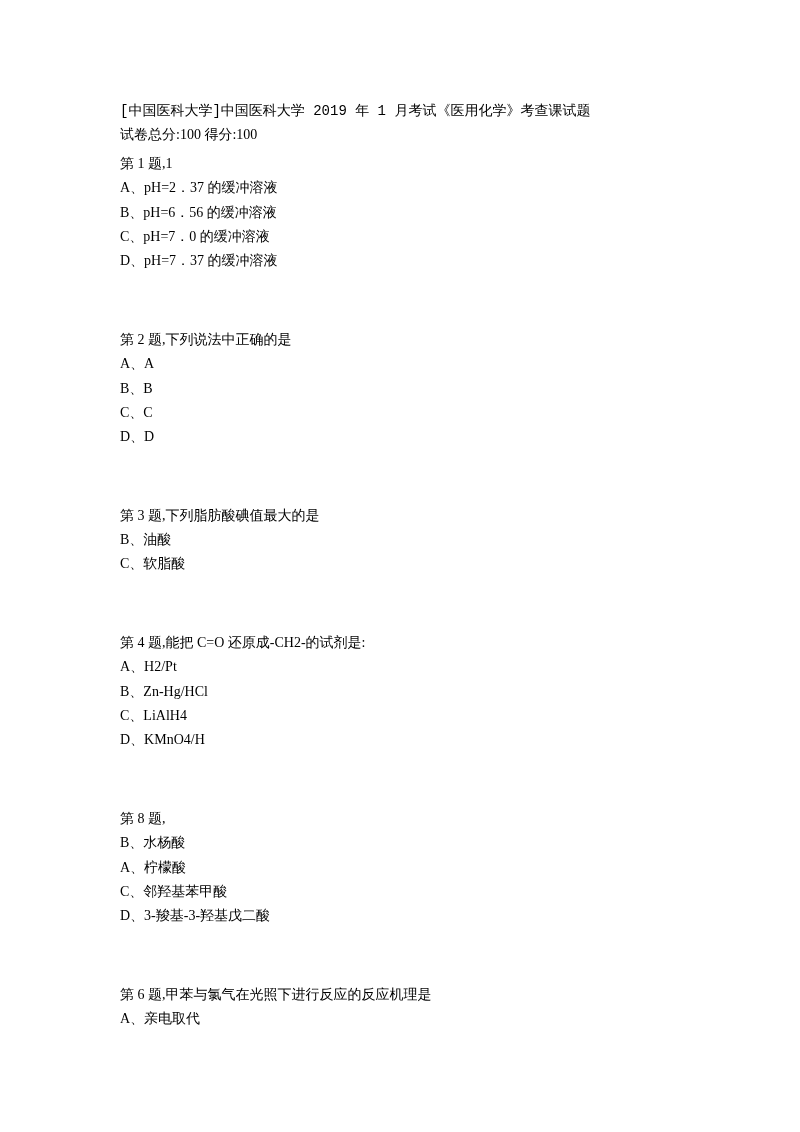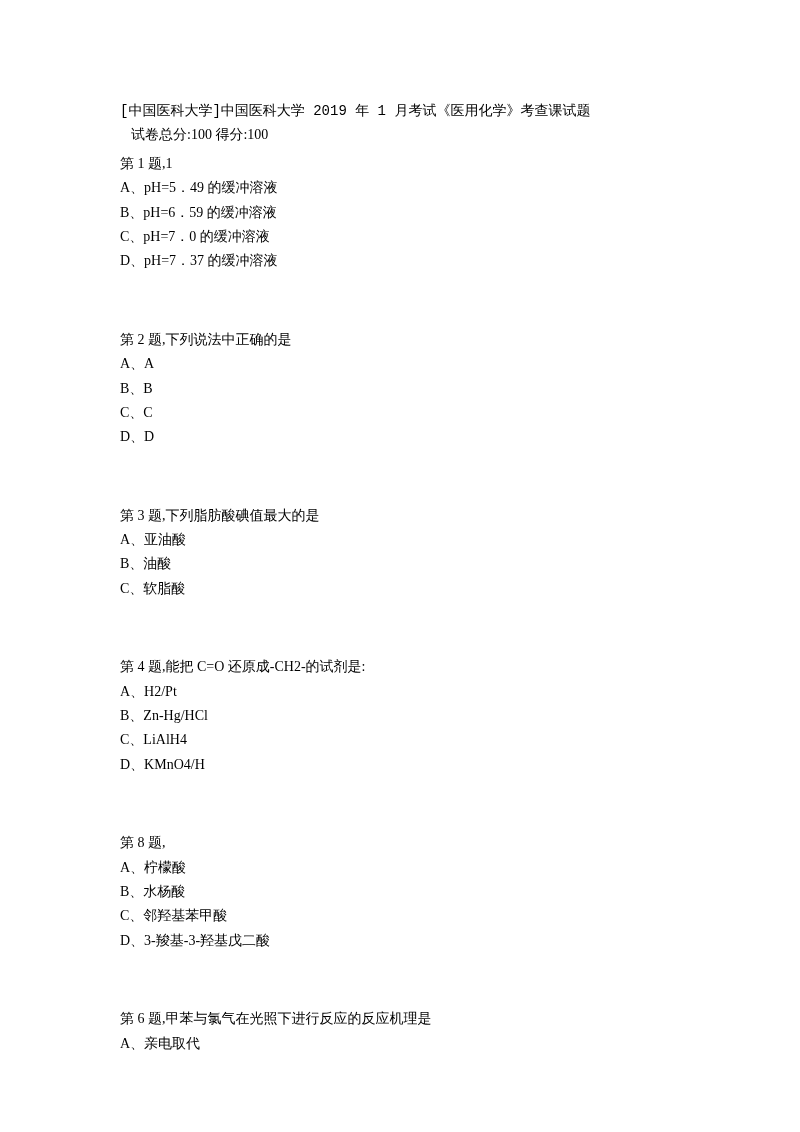--- a/index.html
+++ b/index.html
@@ -16,21 +16,20 @@
       line-height: 1.6;
       color: #000000;
       padding: 100px 120px 0 120px;
     }
     .title-line {
       margin-bottom: 2px;
       font-family: Liberation Mono, monospace;
     }
     .score-line {
       margin-bottom: 2px;
-      margin-left: 11px;
     }
     .question-block {
       margin-bottom: 2px;
       margin-top: 6px;
     }
     .question-header {
       margin-bottom: 2px;
     }
     .option {
       margin-bottom: 2px;
@@ -40,61 +39,60 @@
     }
   </style>
 </head>
 <body>
 
 <div class="title-line">[中国医科大学]中国医科大学 2019 年 1 月考试《医用化学》考查课试题</div>
 <div class="score-line">试卷总分:100    得分:100</div>
 
 <div class="question-block">
   <div class="question-header">第 1 题,1</div>
-  <div class="option">A、pH=5．49 的缓冲溶液</div>
-  <div class="option">B、pH=6．59 的缓冲溶液</div>
+  <div class="option">A、pH=2．37 的缓冲溶液</div>
+  <div class="option">B、pH=6．56 的缓冲溶液</div>
   <div class="option">C、pH=7．0 的缓冲溶液</div>
   <div class="option">D、pH=7．37 的缓冲溶液</div>
 </div>
 
 <div class="gap"></div>
 
 <div class="question-block">
   <div class="question-header">第 2 题,下列说法中正确的是</div>
   <div class="option">A、A</div>
   <div class="option">B、B</div>
   <div class="option">C、C</div>
   <div class="option">D、D</div>
 </div>
 
 <div class="gap"></div>
 
 <div class="question-block">
   <div class="question-header">第 3 题,下列脂肪酸碘值最大的是</div>
-  <div class="option">A、亚油酸</div>
   <div class="option">B、油酸</div>
   <div class="option">C、软脂酸</div>
 </div>
 
 <div class="gap"></div>
 
 <div class="question-block">
   <div class="question-header">第 4 题,能把 C=O 还原成-CH2-的试剂是:</div>
   <div class="option">A、H2/Pt</div>
   <div class="option">B、Zn-Hg/HCl</div>
   <div class="option">C、LiAlH4</div>
   <div class="option">D、KMnO4/H</div>
 </div>
 
 <div class="gap"></div>
 
 <div class="question-block">
   <div class="question-header">第 8 题,</div>
+  <div class="option">B、水杨酸</div>
   <div class="option">A、柠檬酸</div>
-  <div class="option">B、水杨酸</div>
   <div class="option">C、邻羟基苯甲酸</div>
   <div class="option">D、3-羧基-3-羟基戊二酸</div>
 </div>
 
 <div class="gap"></div>
 
 <div class="question-block">
   <div class="question-header">第 6 题,甲苯与氯气在光照下进行反应的反应机理是</div>
   <div class="option">A、亲电取代</div>
 </div>

